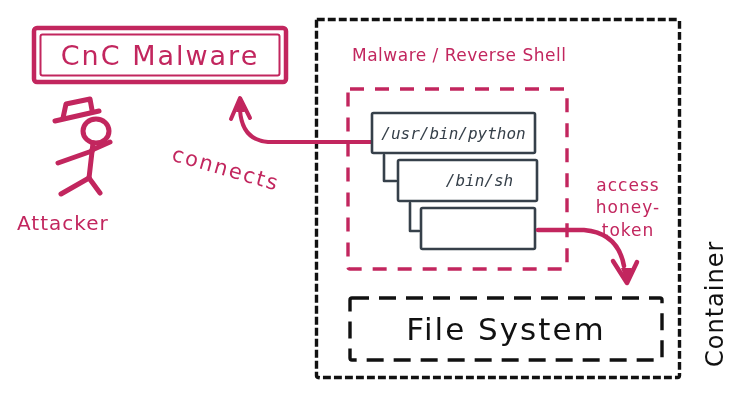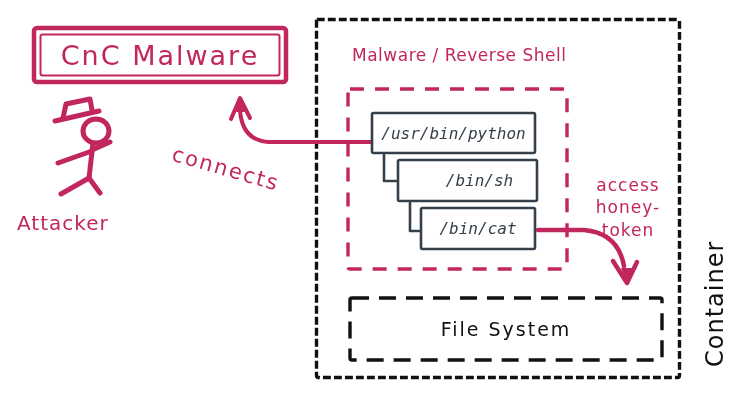--- a/index.html
+++ b/index.html
@@ -35,21 +35,21 @@
   .proc-python { left: 372px; top: 113px; width: 163px; height: 40px; }
   .proc-sh     { left: 398px; top: 160px; width: 163px; height: 41px; }
   .proc-cat    { left: 421px; top: 208px; width: 114px; height: 41px; }
   .access-label {
     left: 578px; top: 134px; width: 100px; text-align: center;
     font-size: 17px; line-height: 1.32; letter-spacing: 1px; white-space: pre-line; margin-top: 40px;
   }
   .fs-label {
     left: 350px; top: 298px; width: 312px; height: 62px;
     display: flex; align-items: center; justify-content: center;
-    font-size: 19px; letter-spacing: 2px;
+    font-size: 31px; letter-spacing: 2px;
   }
   .container-label {
     left: 701px; top: 367px; font-size: 24px; letter-spacing: 1px;
     transform: rotate(-90deg); transform-origin: 0 0;
   }
 
   
   .s-accent { stroke: var(--accent, #c2265e); }
   .f-accent { fill: var(--accent, #c2265e); }
   .s-dark   { stroke: var(--process, #36404a); }
@@ -113,21 +113,20 @@
   <div class="label attacker-label accent-text">Attacker</div>
 
   <div class="label connects-label accent-text">connects</div>
 
   <div class="label malware-label accent-text">Malware / Reverse Shell</div>
 
   <div class="label proc-label proc-python dark-text">/usr/bin/python</div>
 
   <div class="label proc-label proc-sh dark-text">/bin/sh</div>
 
-  <div class="label proc-label proc-cat dark-text">/bin/cat</div>
 
   <div class="label access-label accent-text">access
 honey-
 token</div>
 
   <div class="label fs-label black-text">File System</div>
 
   <div class="label container-label black-text">Container</div>
 </div>
 

